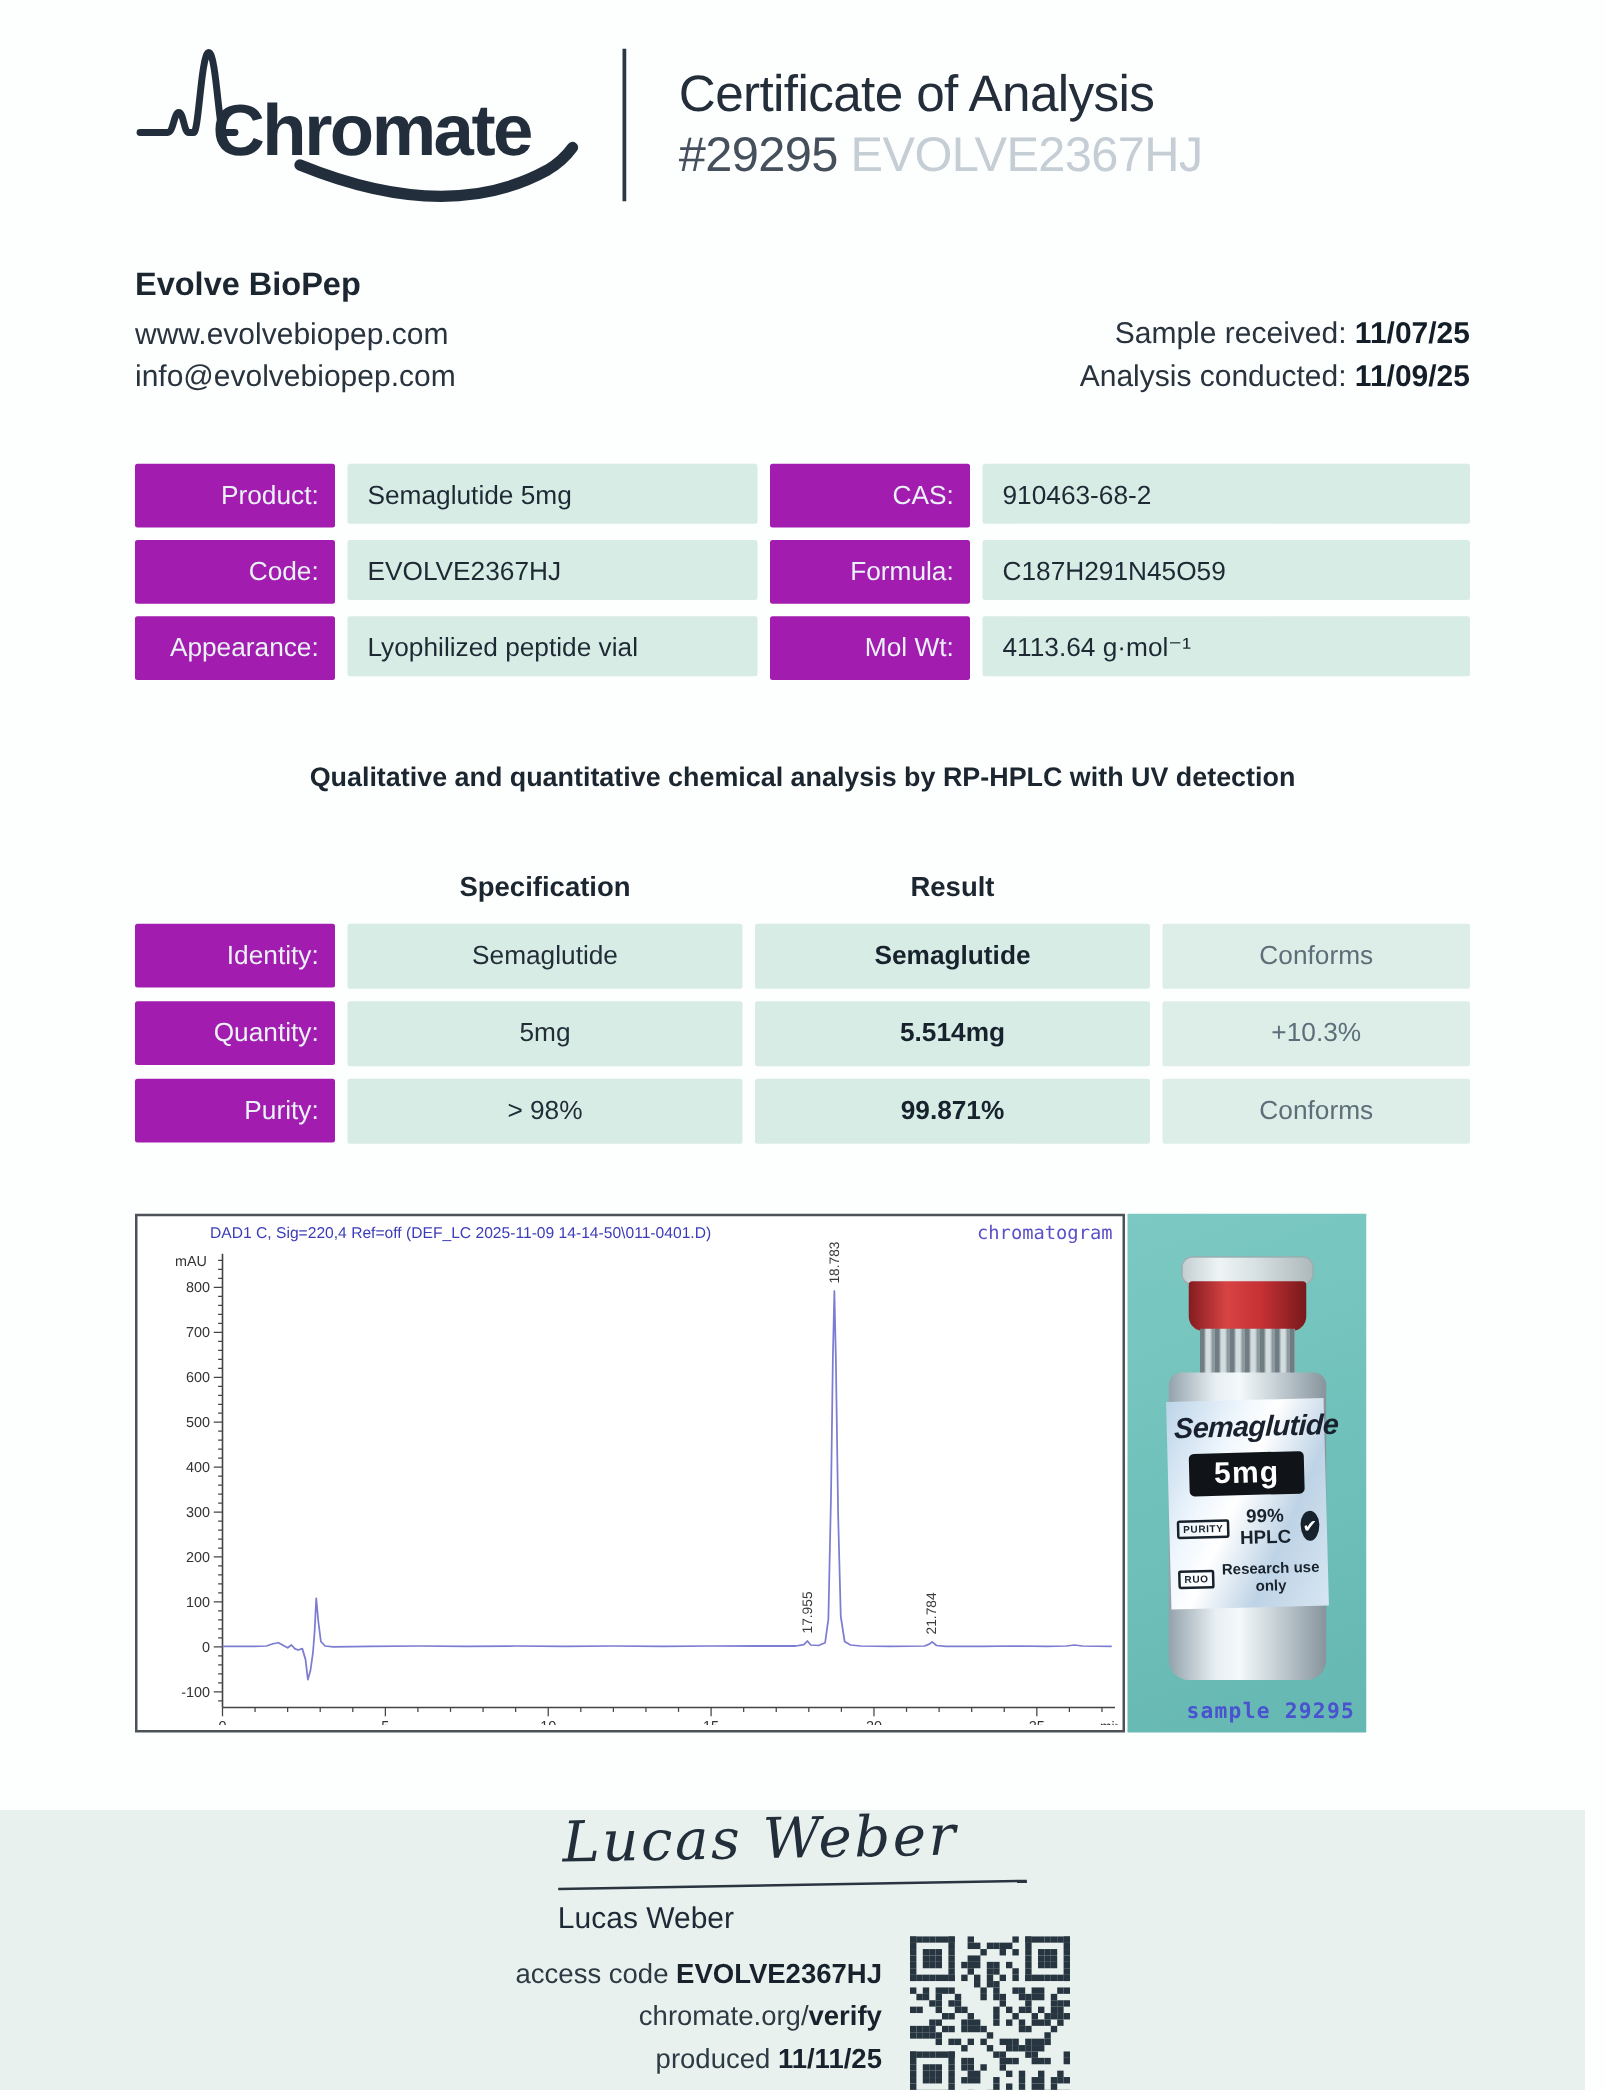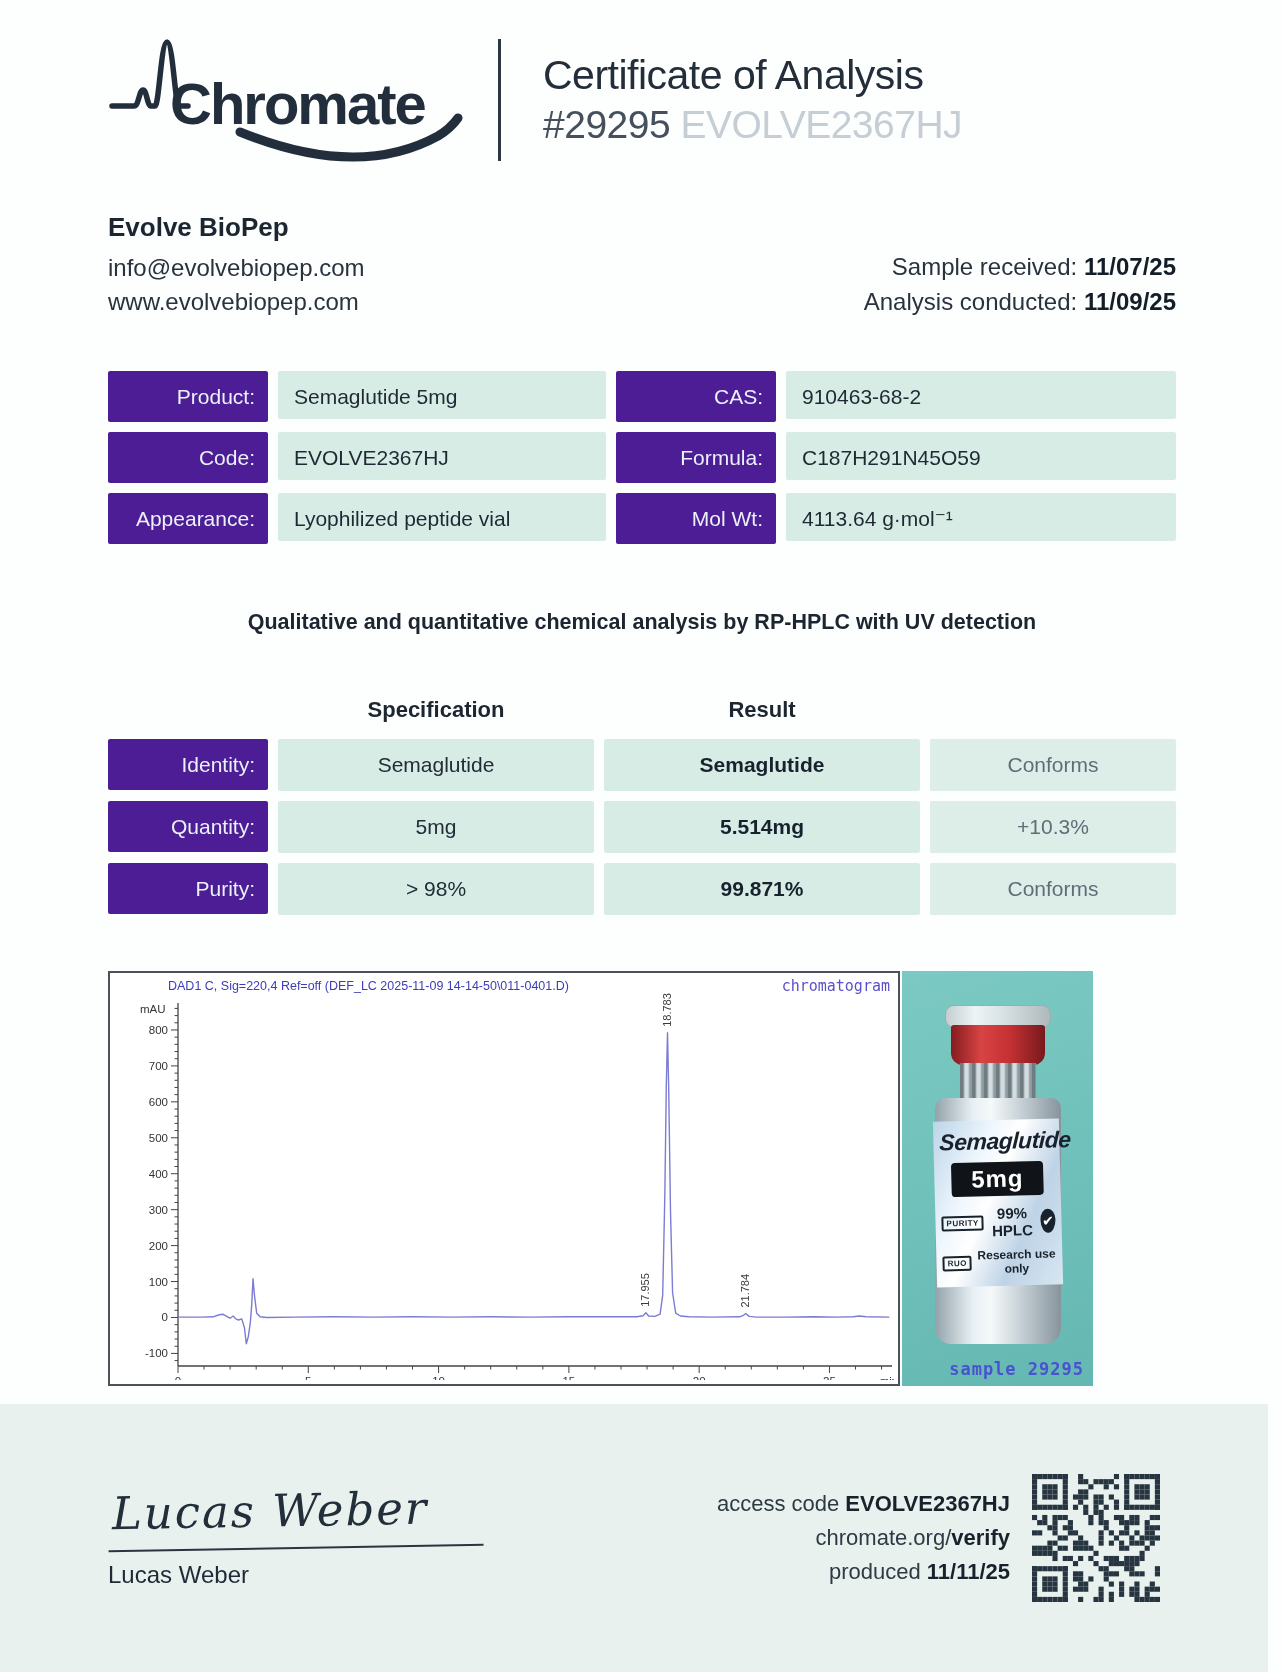--- a/index.html
+++ b/index.html
@@ -22,21 +22,21 @@
 
   
   .company-row{display:flex;justify-content:space-between;margin-top:42px;}
   .company-name{font-size:26px;font-weight:700;color:#1c2631;margin-bottom:8px;}
   .company-line{font-size:24px;color:#29333e;line-height:34px;}
   .dates{align-self:flex-end;text-align:right;font-size:24px;color:#29333e;line-height:35px;}
   .dates b{color:#141e28;}
 
   
   .ptable{display:grid;grid-template-columns:160px 328px 160px 1fr;gap:10px 10px;margin-top:52px;}
-  .cell-label{background:#4c1d95;color:#eaf1f7;font-size:21px;text-align:right;
+  .cell-label{background:#a21caf;color:#eaf1f7;font-size:21px;text-align:right;
     padding:0 13px;line-height:51px;height:51px;border-radius:2px;}
   .cell-value{background:#d8ece6;color:#1e2933;font-size:21px;
     padding:0 16px;line-height:51px;height:48px;border-radius:2px;white-space:nowrap;}
 
   
   .method{margin-top:66px;text-align:center;font-size:21.5px;font-weight:700;color:#1c2630;}
 
   
   .rhead{display:grid;grid-template-columns:160px 316px 316px 1fr;gap:10px;margin-top:62px;}
   .rhead div{text-align:center;font-size:22px;font-weight:700;color:#1c2630;}
@@ -71,22 +71,22 @@
   .vchip{border:2px solid #18222c;color:#18222c;font-size:8px;font-weight:700;
     padding:1px 3px;border-radius:2px;letter-spacing:.5px;}
   .vpur{font-size:15px;font-weight:800;color:#18222c;}
   .vshield{width:24px;height:24px;border-radius:50% 50% 50% 50%/45% 45% 55% 55%;background:#18222c;
     color:#fff;font-size:14px;line-height:24px;text-align:center;}
   .vruo{font-size:12px;font-weight:700;color:#18222c;}
   .vial-caption{position:absolute;right:9px;bottom:7px;font-family:"DejaVu Sans Mono",monospace;
     font-size:17px;font-weight:700;color:#4a52cf;letter-spacing:1px;}
 
   
-  .footer{position:absolute;left:0;right:16px;bottom:0;height:268px;background:#e9f1ee;
-    display:flex;align-items:center;justify-content:space-between;padding:0 108px;box-sizing:border-box;}
+  .footer{position:absolute;left:0;right:16px;bottom:0;height:224px;background:#e9f1ee;
+    display:flex;align-items:center;justify-content:space-between;padding:0 108px;box-sizing:border-box;flex-direction:column;}
   .sigblock{margin-top:-4px;}
   .sig{font-family:"DejaVu Serif","Liberation Serif",serif;font-style:italic;font-size:45px;
     color:#222f3b;padding:0 55px 10px 4px;border-bottom:2.5px solid #2a3540;display:inline-block;
     letter-spacing:2px;transform:rotate(-1deg);}
   .signame{font-size:24px;color:#1e2a35;margin-top:12px;}
   .sigtitle{font-size:24px;color:#1e2a35;margin-top:4px;}
   .verify{display:flex;align-items:center;gap:22px;}
   .vlines{text-align:right;font-size:22px;color:#2d3a44;line-height:34px;}
   .vlines b{color:#17222c;}
   .qr{width:128px;height:128px;}
@@ -110,22 +110,22 @@
       <div class="coa-sub">
         <span class="coa-num">#29295</span>
         <span class="coa-code">EVOLVE2367HJ</span>
       </div>
     </div>
   </div>
 
   <div class="company-row">
     <div>
       <div class="company-name">Evolve BioPep</div>
+      <div class="company-line">www.evolvebiopep.com</div>
       <div class="company-line">info@evolvebiopep.com</div>
-      <div class="company-line">www.evolvebiopep.com</div>
     </div>
     <div class="dates">
       <div><span>Sample received: </span><b>11/07/25</b></div>
       <div><span>Analysis conducted: </span><b>11/09/25</b></div>
     </div>
   </div>
 
   <div class="ptable">
     <div class="cell-label">Product:</div>
     <div class="cell-value">Semaglutide 5mg</div>

